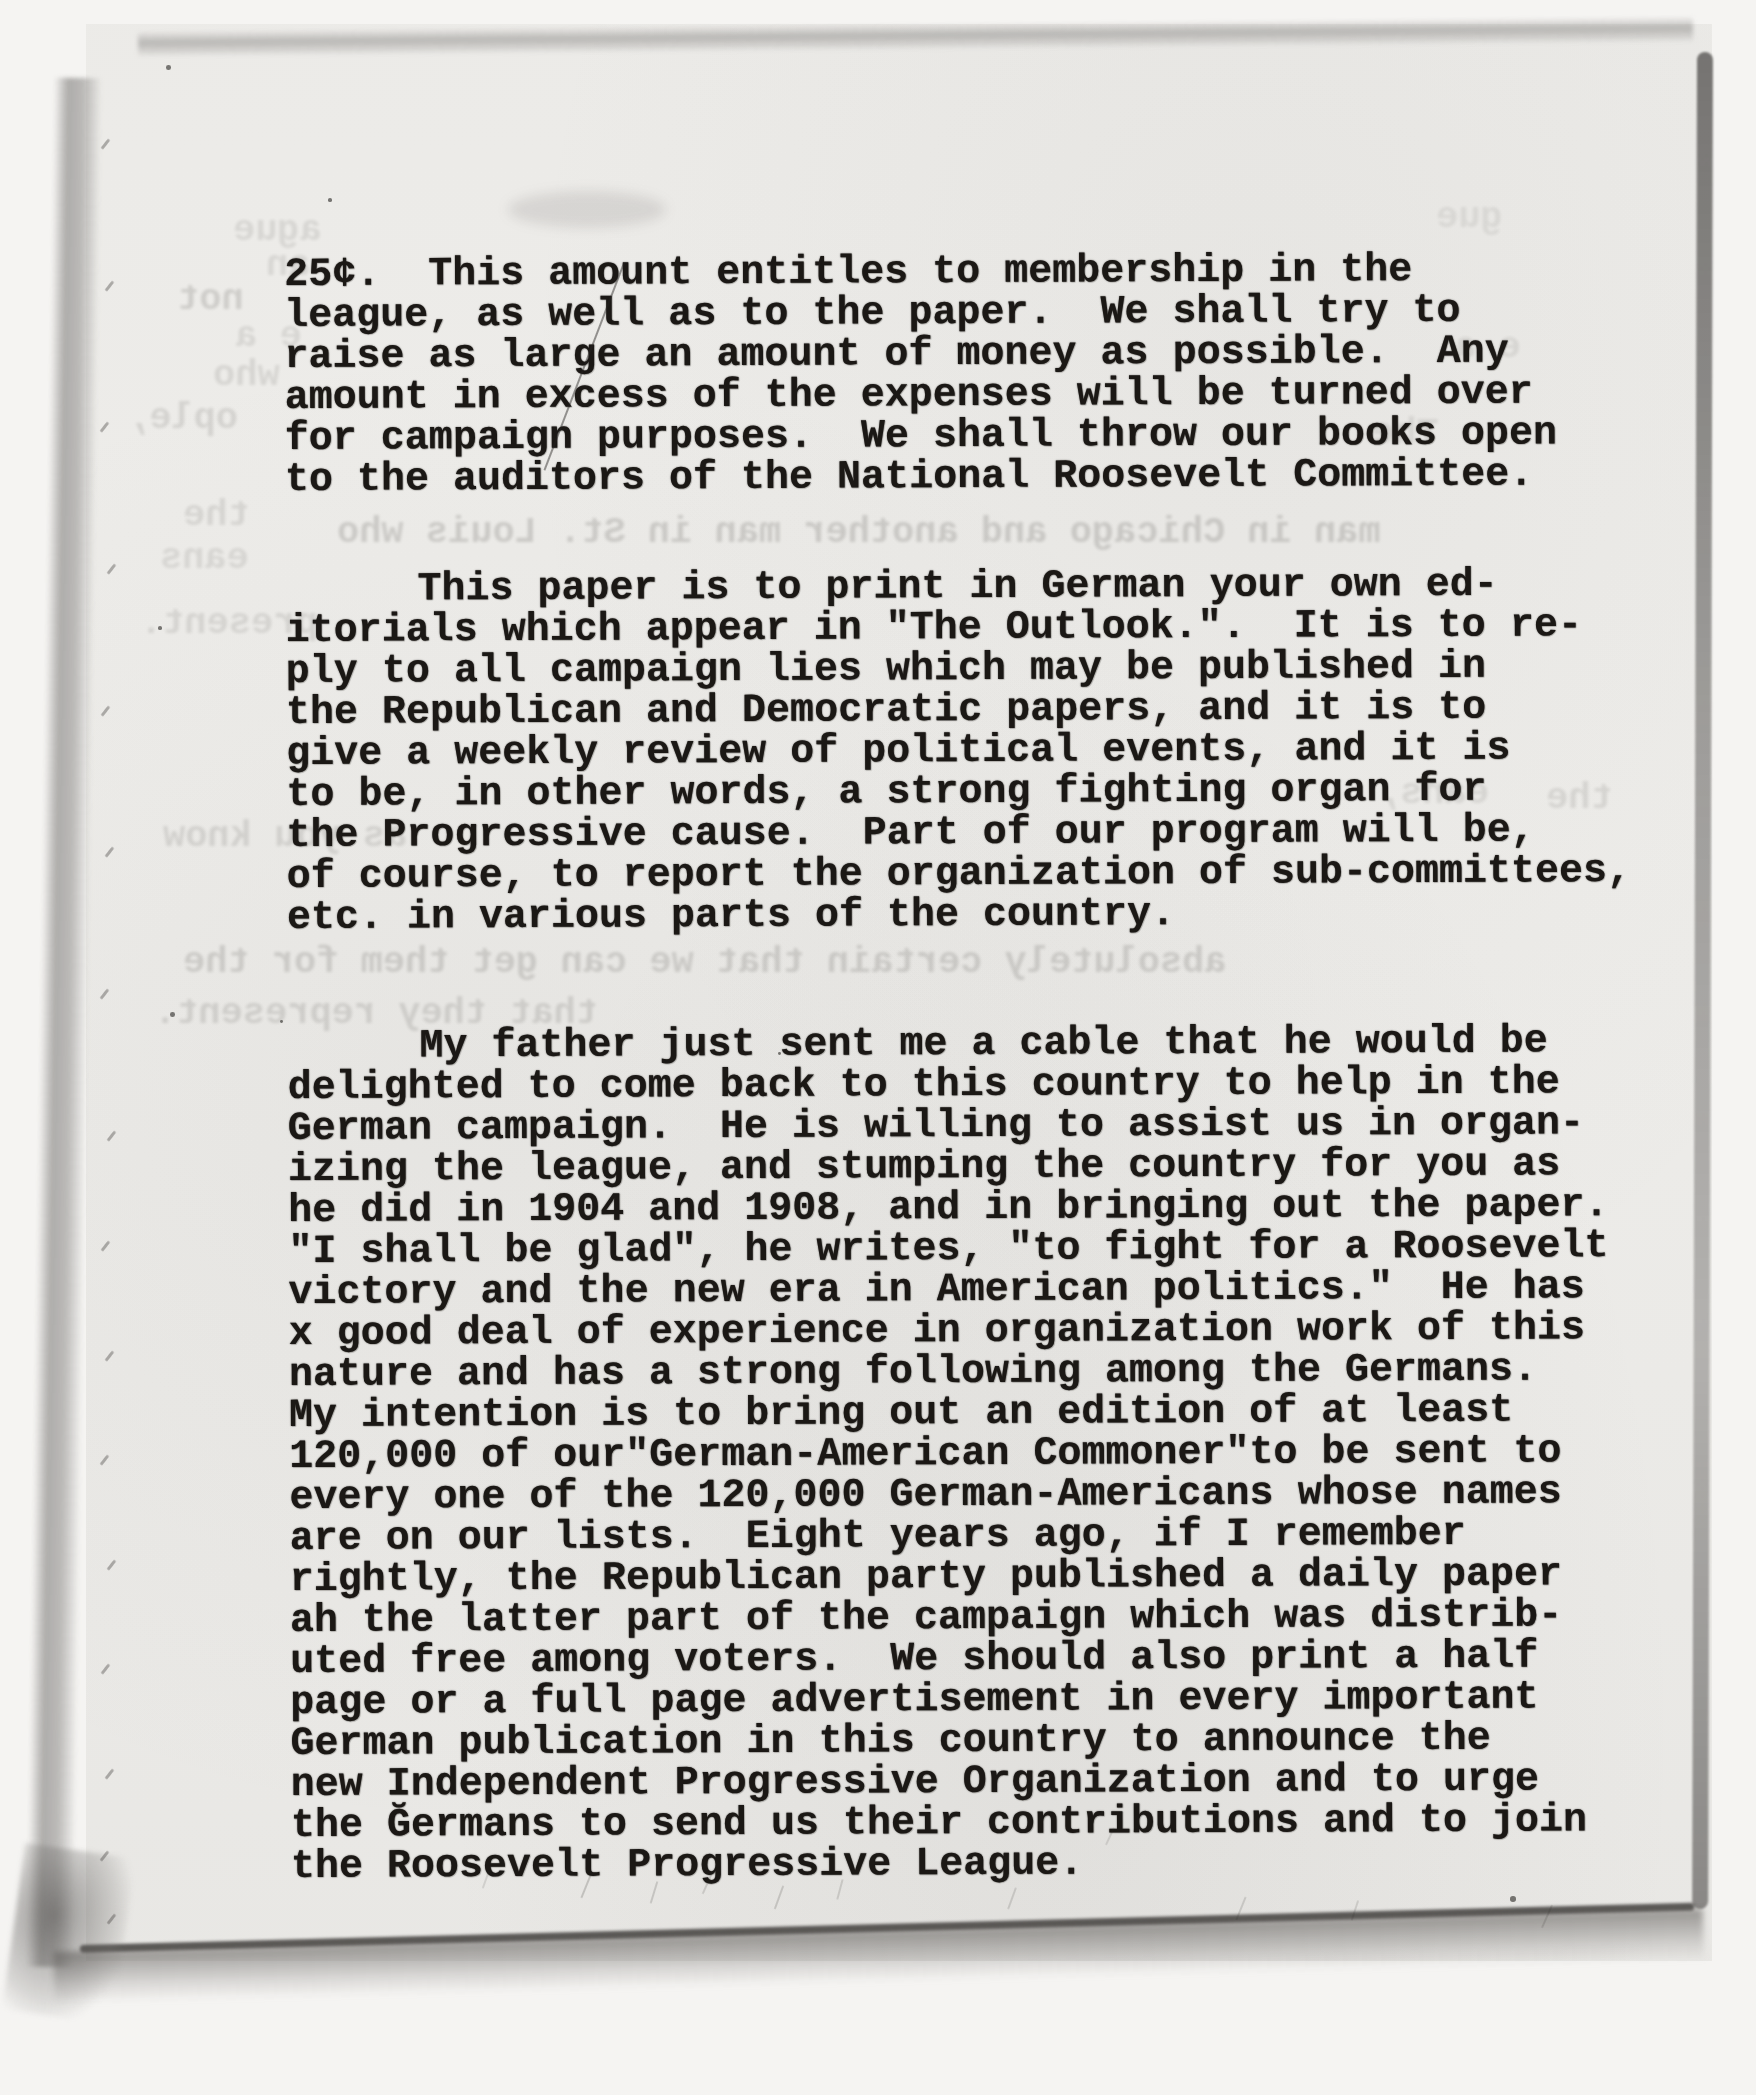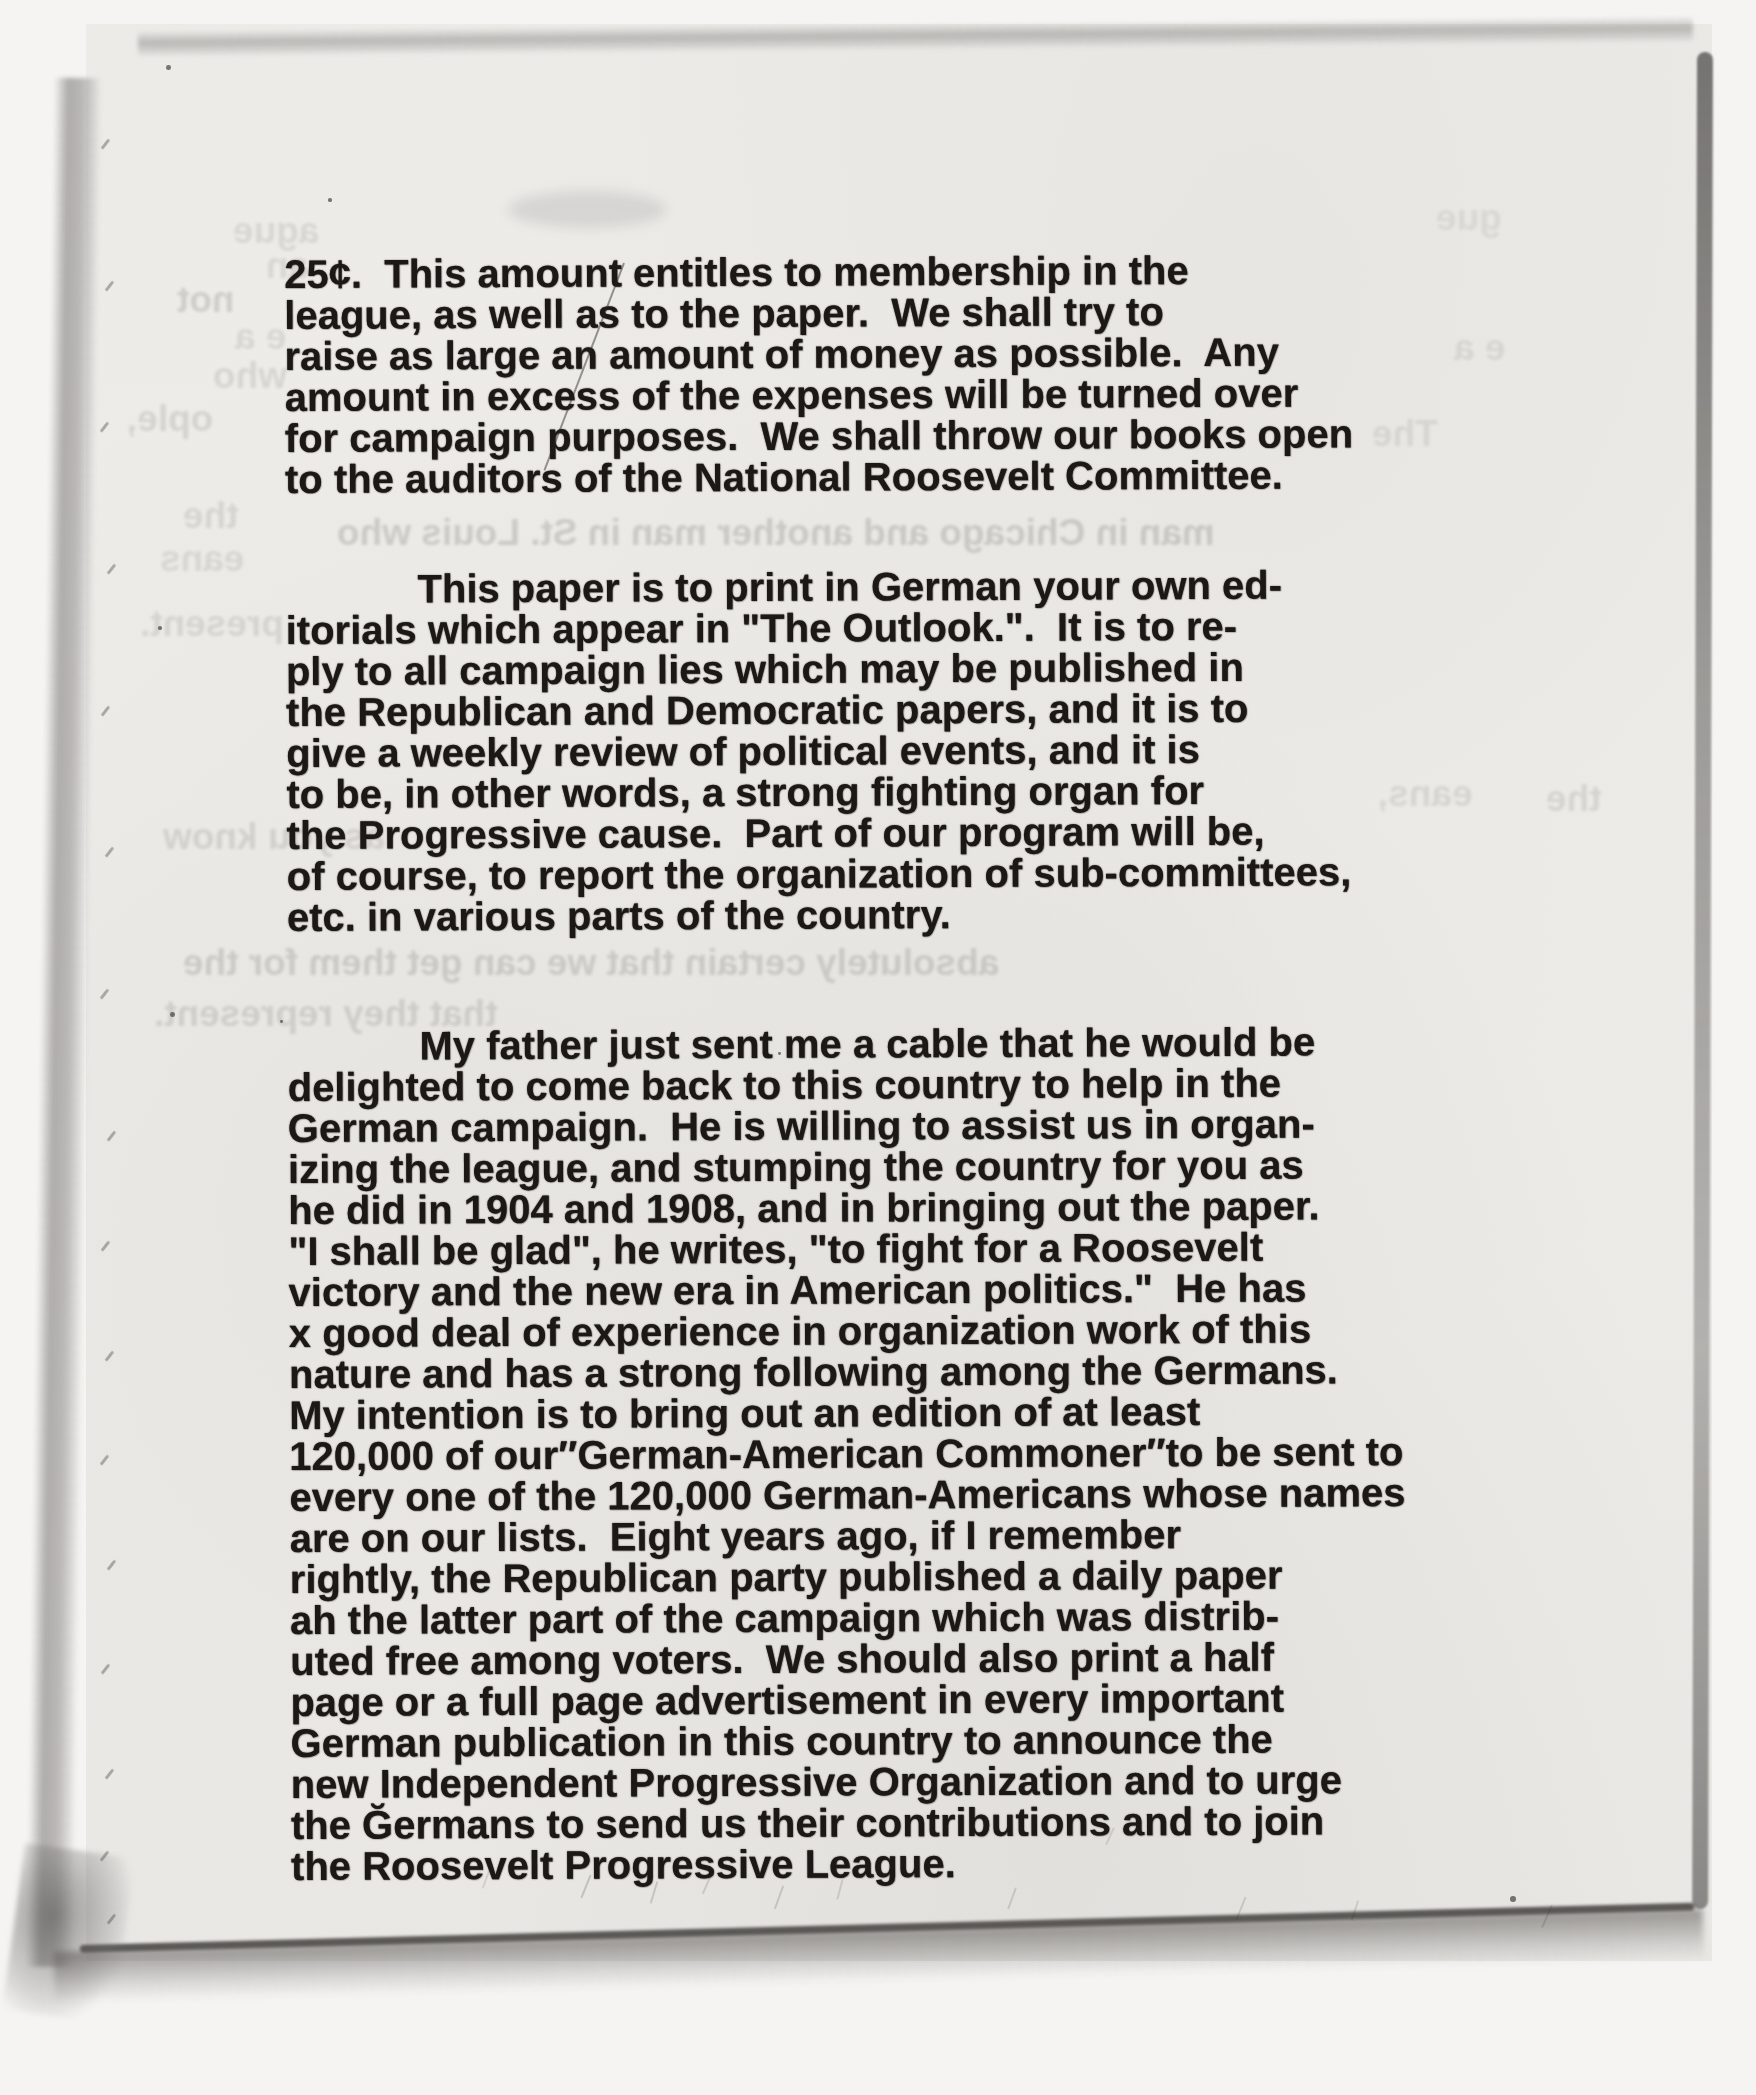--- a/index.html
+++ b/index.html
@@ -1,17 +1,17 @@
 <!DOCTYPE html>
 <html style="font-size:15px"><head>
 <meta charset="utf-8">
 <style>
   html,body{margin:0;padding:0;background:#f5f4f2;}
   .canvas{position:relative;width:1756px;height:2096px;overflow:hidden;
-          background:#f5f4f2;font-family:Liberation Sans, sans-serif;}
+          background:#f5f4f2;font-family:Liberation Mono, monospace;}
 
   
   .paper{position:absolute;left:86px;top:24px;width:1626px;height:1937px;
          background:#f0efec;}
   .paper::before{content:"";position:absolute;inset:0;
     background:
       radial-gradient(ellipse at 72% 18%, rgba(120,118,115,0.05), transparent 45%),
       radial-gradient(ellipse at 25% 55%, rgba(120,118,115,0.06), transparent 50%),
       radial-gradient(ellipse at 60% 88%, rgba(110,108,105,0.07), transparent 45%),
       linear-gradient(180deg, rgba(130,128,125,0.04), rgba(120,118,115,0.02) 40%, rgba(110,108,105,0.06));}

